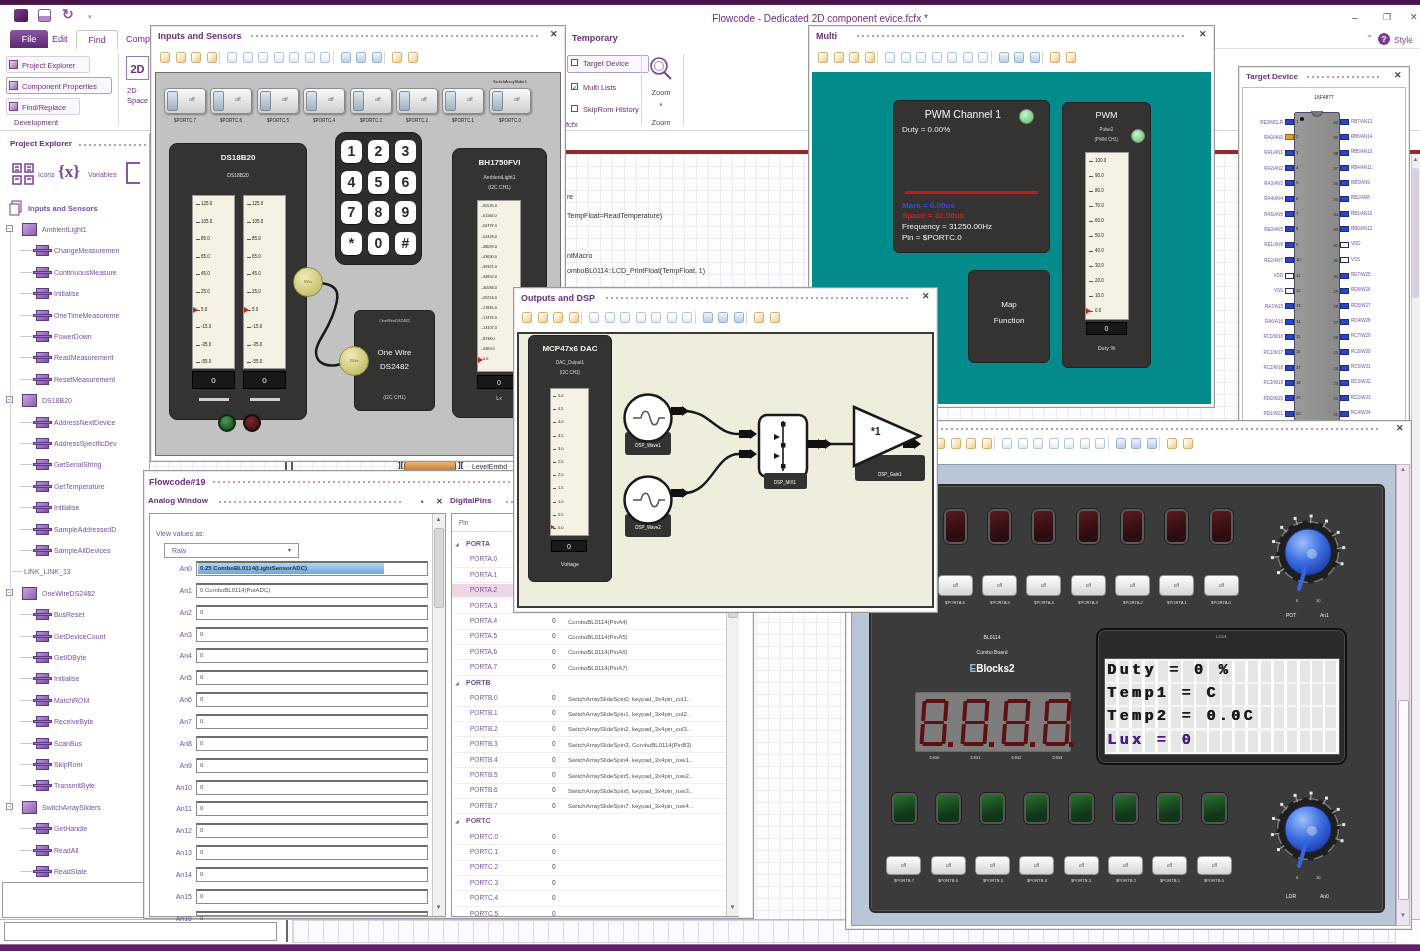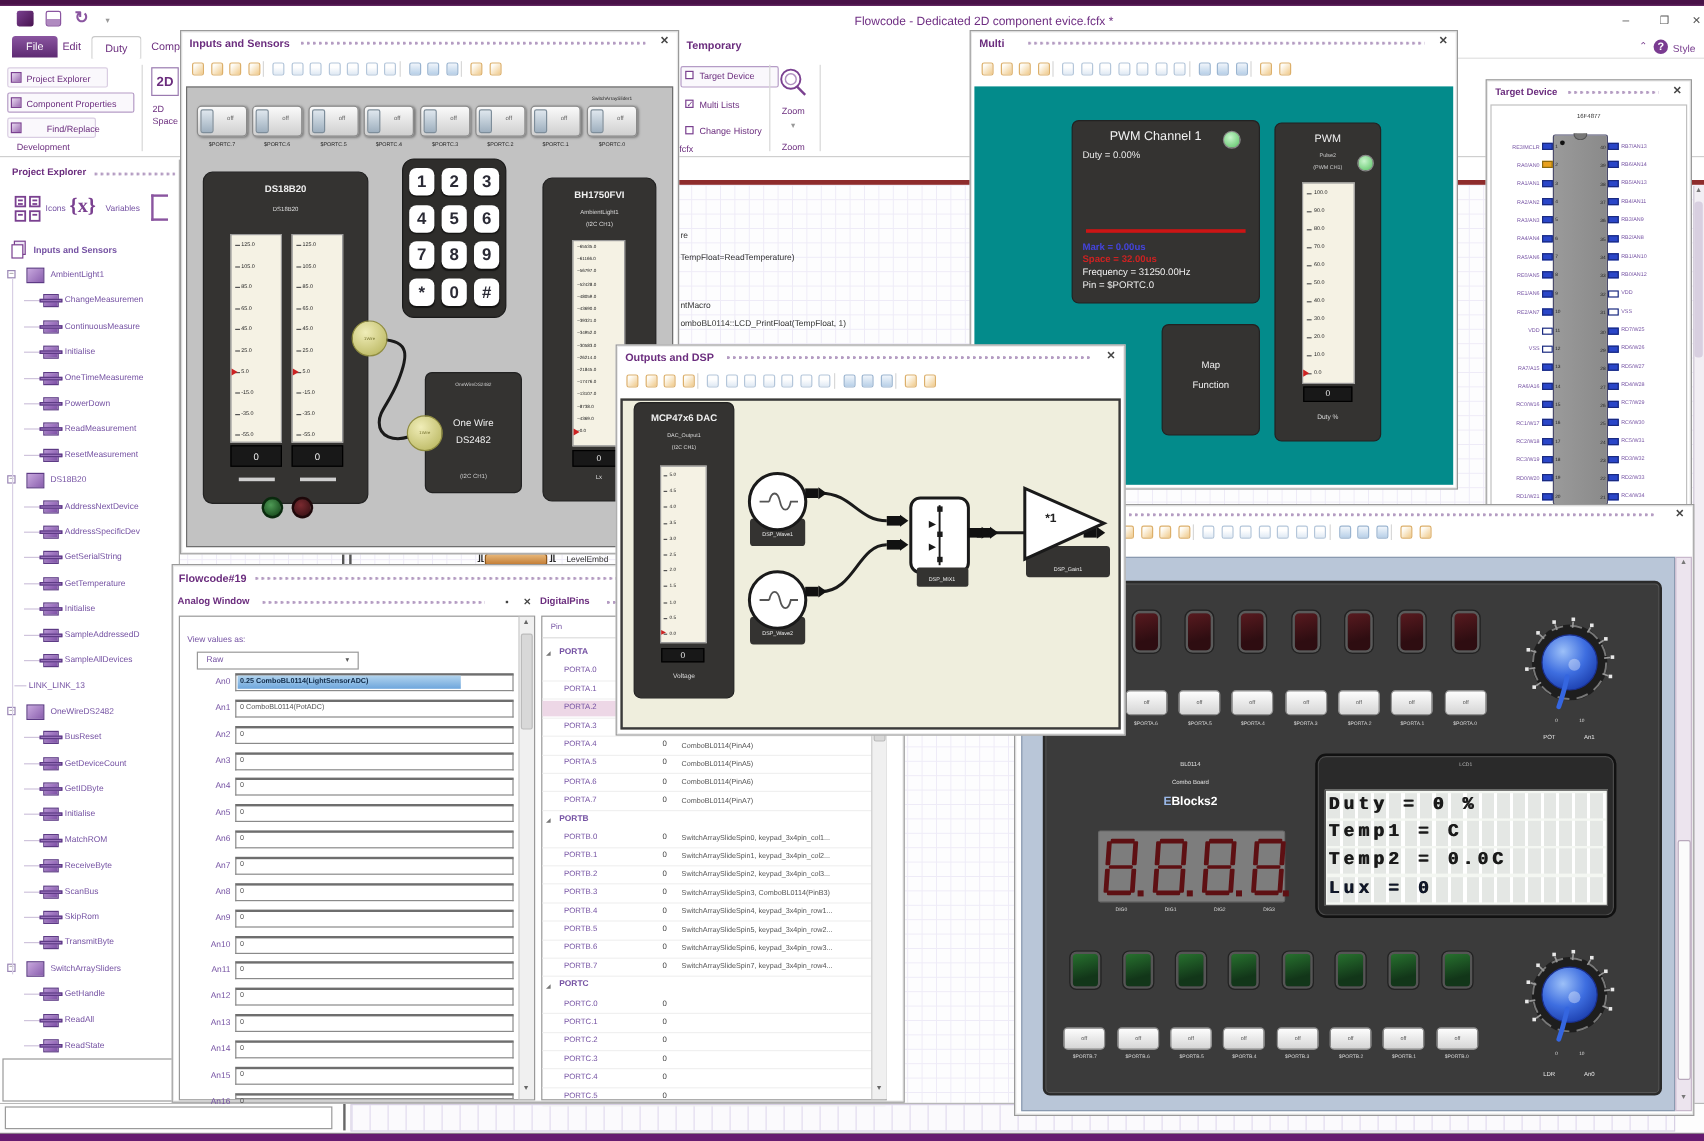--- a/index.html
+++ b/index.html
@@ -37,44 +37,44 @@
 <div class="ab" style="left:620px;top:13px;width:400px;text-align:center;font-size:10px;color:#6e2d82">Flowcode - Dedicated 2D component evice.fcfx *</div>
 <div class="ab" style="left:1352px;top:12px;font-size:10px;color:#555">–</div>
 <div class="ab" style="left:1383px;top:12px;font-size:9px;color:#555">❐</div>
 <div class="ab" style="left:1410px;top:12px;font-size:9px;color:#555">✕</div>
 <div class="ab" style="left:1366px;top:34px;font-size:8px;color:#7a4090">⌃</div>
 <div class="ab" style="left:1378px;top:33px;width:12px;height:12px;border-radius:50%;background:#7a3b91;color:#fff;font-size:9px;font-weight:bold;text-align:center;line-height:12px">?</div>
 <div class="ab" style="left:1394px;top:35px;font-size:8.5px;color:#7a4090">Style</div>
 <div class="ab" style="left:1215px;top:48px;width:205px;height:1px;background:#e0e0e0"></div>
 <div class="ab" style="left:10px;top:30px;width:38px;height:18px;background:linear-gradient(180deg,#8a55a0,#5d2a72);border-radius:3px 3px 0 0;color:#fff;font-size:9px;text-align:center;line-height:18px">File</div>
 <div class="ab" style="left:44px;top:34px;font-size:9px;color:#6b2d7e;left:52px">Edit</div>
-<div class="ab" style="left:76px;top:30px;width:42px;height:19px;background:#fff;border:1px solid #c8c8c8;border-bottom:none;border-radius:3px 3px 0 0;color:#6b2d7e;font-size:9px;text-align:center;line-height:18px">Duty</div>
+<div class="ab" style="left:76px;top:30px;width:42px;height:19px;background:#fff;border:1px solid #c8c8c8;border-bottom:none;border-radius:3px 3px 0 0;color:#6b2d7e;font-size:9px;text-align:center;line-height:18px">Find</div>
 <div class="ab" style="left:126px;top:34px;font-size:9px;color:#6b2d7e">Compone</div>
 <div class="ab" style="left:6px;top:56px;width:84px;height:17px;border:1px solid #d9cde2;border-radius:2px;background:#faf8fc"></div>
 <div class="ab" style="left:9px;top:60px;width:9px;height:9px;border:1px solid #7a4090;background:linear-gradient(135deg,#e8d8f0,#9a6ab0)"></div>
 <div class="ab" style="left:22px;top:61px;font-size:7.5px;color:#6b2d7e">Project Explorer</div>
 <div class="ab" style="left:6px;top:77px;width:106px;height:17px;border:1px solid #b59cc6;border-radius:2px;background:#faf8fc"></div>
 <div class="ab" style="left:9px;top:81px;width:9px;height:9px;border:1px solid #7a4090;background:linear-gradient(135deg,#e8d8f0,#9a6ab0)"></div>
 <div class="ab" style="left:22px;top:82px;font-size:7.5px;color:#6b2d7e">Component Properties</div>
 <div class="ab" style="left:6px;top:98px;width:74px;height:17px;border:1px solid #d9cde2;border-radius:2px;background:#faf8fc"></div>
 <div class="ab" style="left:9px;top:102px;width:9px;height:9px;border:1px solid #7a4090;background:linear-gradient(135deg,#e8d8f0,#9a6ab0)"></div>
-<div class="ab" style="left:39px;top:103px;font-size:7.5px;color:#6b2d7e">Find/Replace</div>
+<div class="ab" style="left:22px;top:103px;font-size:7.5px;color:#6b2d7e">Find/Replace</div>
 <div class="ab" style="left:14px;top:118px;font-size:7.5px;color:#6b2d7e">Development</div>
 <div class="sep ab" style="left:118px;top:54px;height:72px"></div>
 <div class="ab" style="left:126px;top:56px;width:23px;height:24px;border:1px solid #9a7ab0;background:#fff;color:#6b2d7e;font-weight:bold;font-size:11px;text-align:center;line-height:24px">2D</div>
 <div class="ab" style="left:127px;top:86px;font-size:7.5px;color:#6b2d7e">2D</div>
 <div class="ab" style="left:127px;top:96px;font-size:7.5px;color:#6b2d7e">Space</div>
 <div class="ab" style="left:572px;top:33px;font-size:9px;font-weight:bold;color:#6b2d7e">Temporary</div>
 <div class="ab" style="left:567px;top:55px;width:82px;height:18px;border:1px solid #b59cc6;border-radius:2px;background:#faf8fc"></div>
 <div class="ab" style="left:571px;top:59px;width:7px;height:7px;border:1px solid #7a4090;background:#fff;font-size:7px;line-height:7px;color:#7a4090;text-align:center"></div>
 <div class="ab" style="left:583px;top:59px;font-size:7.5px;color:#6b2d7e">Target Device</div>
 <div class="ab" style="left:571px;top:83px;width:7px;height:7px;border:1px solid #7a4090;background:#fff;font-size:7px;line-height:7px;color:#7a4090;text-align:center">✓</div>
 <div class="ab" style="left:583px;top:83px;font-size:7.5px;color:#6b2d7e">Multi Lists</div>
 <div class="ab" style="left:571px;top:105px;width:7px;height:7px;border:1px solid #7a4090;background:#fff;font-size:7px;line-height:7px;color:#7a4090;text-align:center"></div>
-<div class="ab" style="left:583px;top:105px;font-size:7.5px;color:#6b2d7e">Change History</div>
+<div class="ab" style="left:583px;top:105px;font-size:7.5px;color:#6b2d7e">SkipRom History</div>
 <div class="ab" style="left:566px;top:120px;font-size:7.5px;color:#6b2d7e">fcfx</div>
 <div class="sep ab" style="left:641px;top:54px;height:72px"></div>
 <svg style="left:648px;top:56px" width="26" height="26" viewBox="0 0 26 26">
     <circle cx="11" cy="10" r="8" fill="none" stroke="#7a4090" stroke-width="1.6"></circle>
     <circle cx="11" cy="10" r="4.5" fill="none" stroke="#b090c0" stroke-width="1.2"></circle>
     <line x1="16" y1="16" x2="23" y2="23" stroke="#7a4090" stroke-width="2"></line>
   </svg>
 <div class="ab" style="left:640px;top:88px;width:42px;text-align:center;font-size:7.5px;color:#6b2d7e">Zoom</div>
 <div class="ab" style="left:640px;top:101px;width:42px;text-align:center;font-size:7px;color:#999">▾</div>
 <div class="ab" style="left:640px;top:118px;width:42px;text-align:center;font-size:7.5px;color:#6b2d7e">Zoom</div>
@@ -778,21 +778,21 @@
 <div class="ab" style="left:1096px;top:628px;width:251px;height:137px;background:#2a2a2a;border:2px solid #111;border-radius:9px;box-shadow:0 0 0 1px #4a4a4a inset"></div>
 <div class="ab" style="left:1096px;top:634px;width:251px;text-align:center;font-size:4.2px;color:#bbb">LCD1</div>
 <div class="ab" style="left:1104px;top:658px;width:236px;height:97px;background:#f4f7f2;border:1px solid #555"></div>
 <div class="ab" style="left:1106px;top:661px;width:232px;height:21px;background:repeating-linear-gradient(90deg,#e4e7e4 0 10.3px,#fff 10.3px 12.9px)"></div>
 <div class="ab tl" style="left:1107px;top:663px;font-family:'Liberation Mono',monospace;font-size:15px;font-weight:bold;color:#1a1a1a;letter-spacing:3.4px;text-shadow:0.7px 0 #1a1a1a">Duty = 0 %</div>
 <div class="ab" style="left:1106px;top:684px;width:232px;height:21px;background:repeating-linear-gradient(90deg,#e4e7e4 0 10.3px,#fff 10.3px 12.9px)"></div>
 <div class="ab tl" style="left:1107px;top:686px;font-family:'Liberation Mono',monospace;font-size:15px;font-weight:bold;color:#1a1a1a;letter-spacing:3.4px;text-shadow:0.7px 0 #1a1a1a">Temp1 = C</div>
 <div class="ab" style="left:1106px;top:707px;width:232px;height:21px;background:repeating-linear-gradient(90deg,#e4e7e4 0 10.3px,#fff 10.3px 12.9px)"></div>
 <div class="ab tl" style="left:1107px;top:709px;font-family:'Liberation Mono',monospace;font-size:15px;font-weight:bold;color:#1a1a1a;letter-spacing:3.4px;text-shadow:0.7px 0 #1a1a1a">Temp2 = 0.0C</div>
 <div class="ab" style="left:1106px;top:731px;width:232px;height:21px;background:repeating-linear-gradient(90deg,#e4e7e4 0 10.3px,#fff 10.3px 12.9px)"></div>
-<div class="ab tl" style="left:1107px;top:733px;font-family:'Liberation Mono',monospace;font-size:15px;font-weight:bold;color:#0f172a;letter-spacing:3.4px;text-shadow:0.7px 0 #1a1a1a">Lux = 0</div>
+<div class="ab tl" style="left:1107px;top:733px;font-family:'Liberation Mono',monospace;font-size:15px;font-weight:bold;color:#4c1d95;letter-spacing:3.4px;text-shadow:0.7px 0 #1a1a1a">Lux = 0</div>
 <div class="ab" style="left:892px;top:793px;width:25px;height:31px;background:linear-gradient(165deg,#27702e,#123619 70%);border:2px solid #555;outline:1px solid #222;border-radius:5px"></div>
 <div class="offb" style="left:886px;top:856px;width:35px;height:19px;font-size:4.5px;line-height:18px">off</div>
 <div class="ab" style="left:884px;top:878px;width:40px;text-align:center;font-size:4.2px;color:#d8d8d8">$PORTB.7</div>
 <div class="ab" style="left:936px;top:793px;width:25px;height:31px;background:linear-gradient(165deg,#27702e,#123619 70%);border:2px solid #555;outline:1px solid #222;border-radius:5px"></div>
 <div class="offb" style="left:931px;top:856px;width:35px;height:19px;font-size:4.5px;line-height:18px">off</div>
 <div class="ab" style="left:928px;top:878px;width:40px;text-align:center;font-size:4.2px;color:#d8d8d8">$PORTB.6</div>
 <div class="ab" style="left:980px;top:793px;width:25px;height:31px;background:linear-gradient(165deg,#27702e,#123619 70%);border:2px solid #555;outline:1px solid #222;border-radius:5px"></div>
 <div class="offb" style="left:975px;top:856px;width:35px;height:19px;font-size:4.5px;line-height:18px">off</div>
 <div class="ab" style="left:973px;top:878px;width:40px;text-align:center;font-size:4.2px;color:#d8d8d8">$PORTB.5</div>
 <div class="ab" style="left:1024px;top:793px;width:25px;height:31px;background:linear-gradient(165deg,#27702e,#123619 70%);border:2px solid #555;outline:1px solid #222;border-radius:5px"></div>

